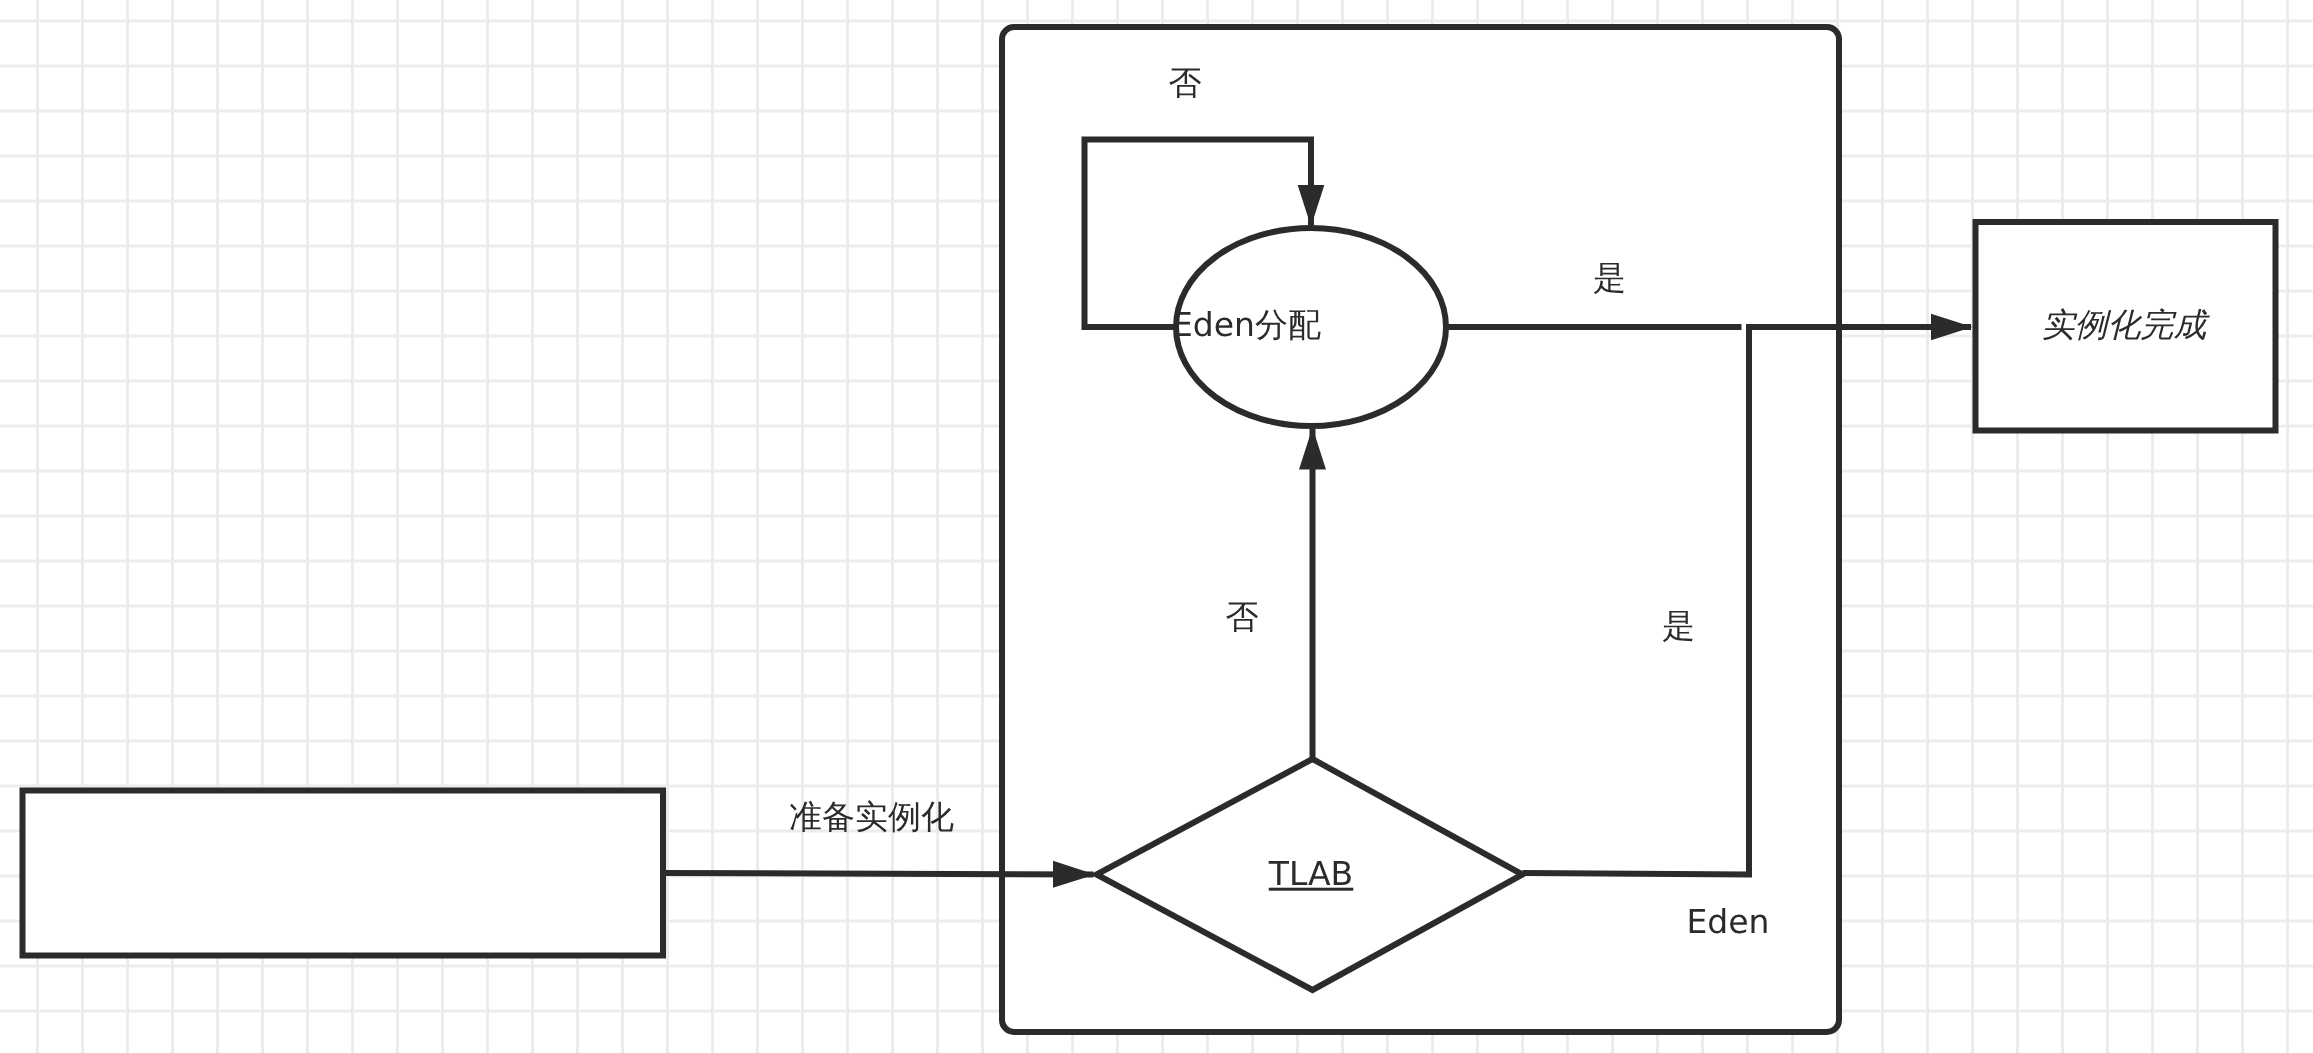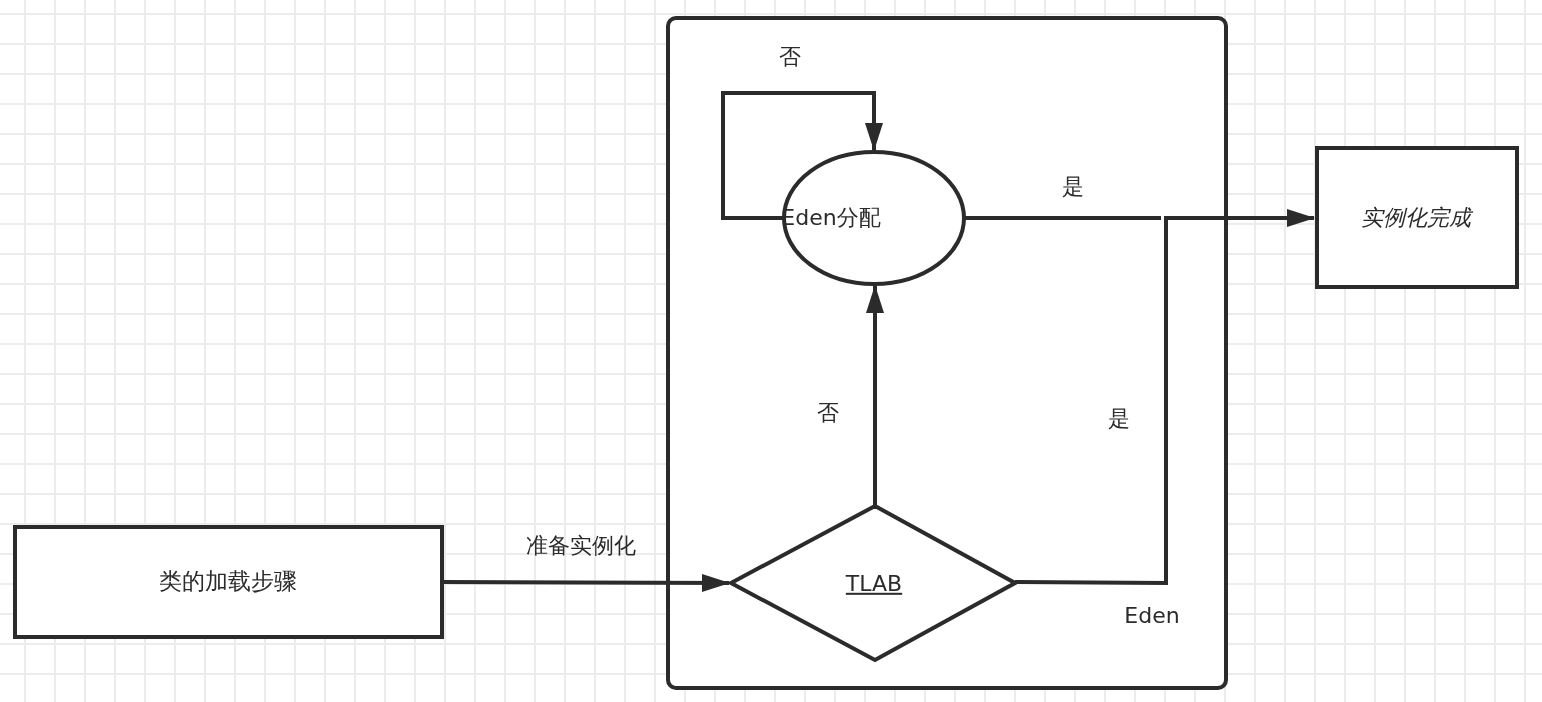--- a/index.html
+++ b/index.html
@@ -49,21 +49,20 @@
   <path d="M875,506 L875,286" fill="none" stroke="#2b2b2b" stroke-width="4" marker-end="url(#arrowL)"></path>
 
   <path d="M1015,582 L1166,583 L1166,218 L1314,218" fill="none" stroke="#2b2b2b" stroke-width="4" marker-end="url(#arrowL)"></path>
 
   <path d="M964,218 L1161,218" fill="none" stroke="#2b2b2b" stroke-width="4"></path>
 
   <path d="M784,218 L723,218 L723,93 L874,93 L874,150" fill="none" stroke="#2b2b2b" stroke-width="4" marker-end="url(#arrowL)"></path>
 </svg>
 
 <div class="lbl center" style="left:228px; top:582px; font-size:23px; line-height:1.45;">
-  <div>类的加载步骤</div>
 </div>
 
 <div class="lbl center" style="left:874px; top:584px;text-decoration:underline;">TLAB</div>
 
 <div class="lbl center" style="left:831px; top:218px;">Eden分配</div>
 
 <div class="lbl center" style="left:1416px; top:218px;font-style:italic;">实例化完成</div>
 
 <div class="lbl center" style="left:1152px; top:616px;">Eden</div>
 

